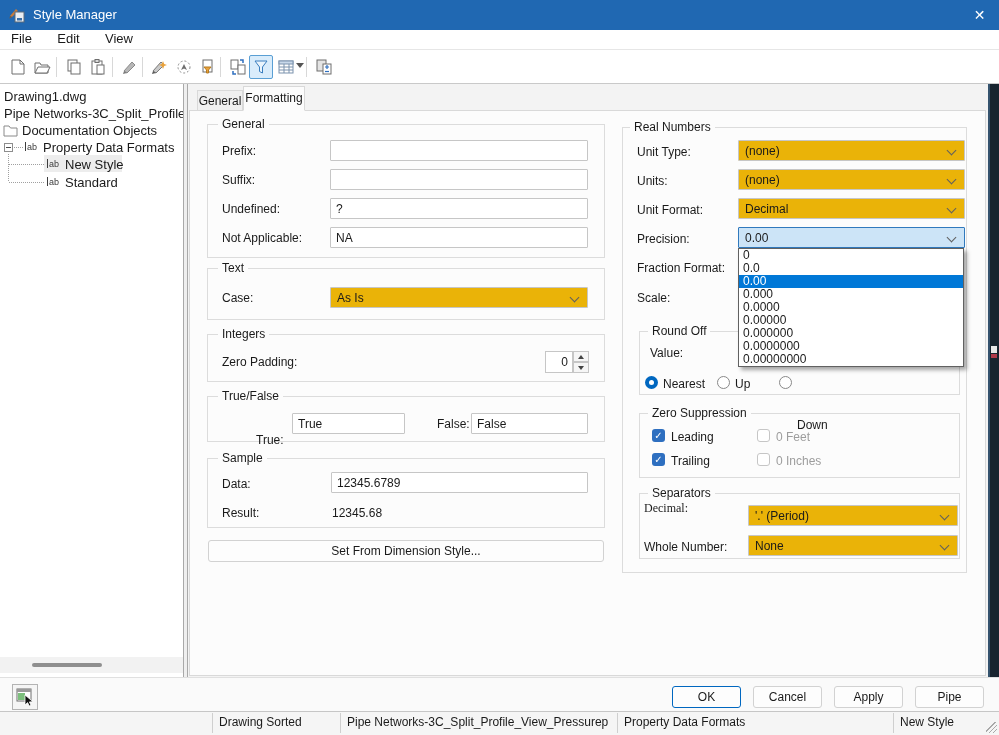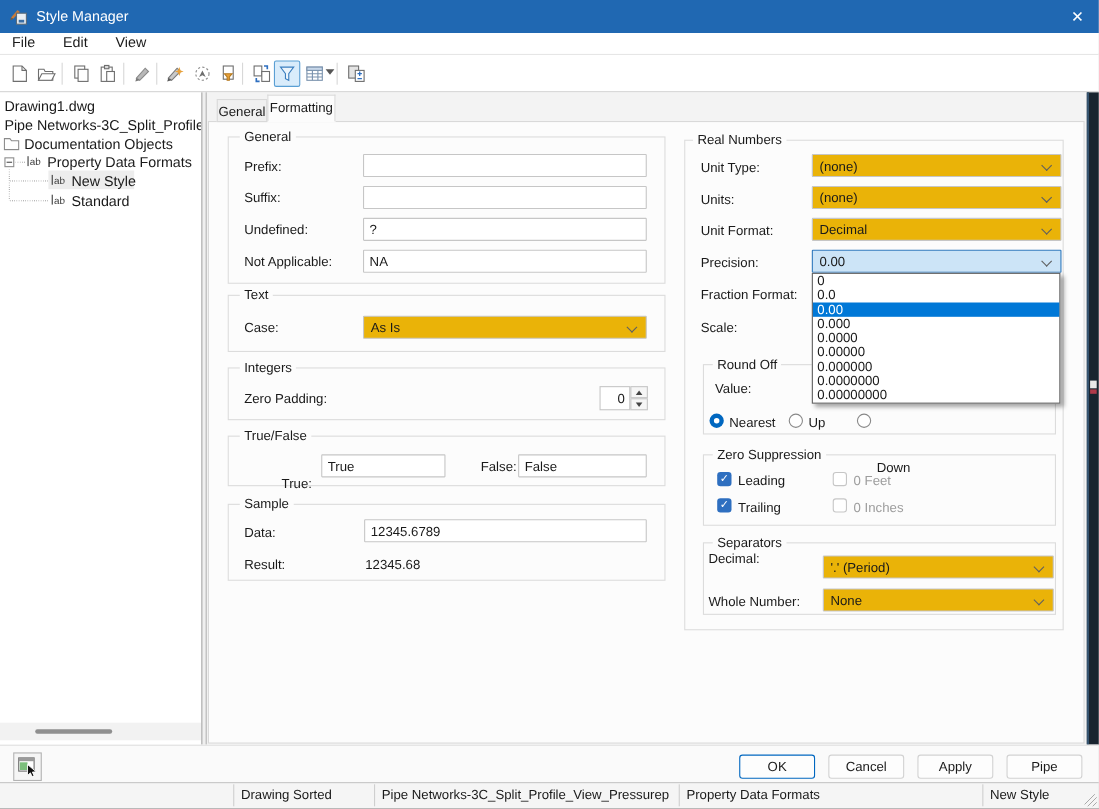--- a/index.html
+++ b/index.html
@@ -290,20 +290,21 @@
   <div class="flabel" style="left:437px; top:417px;">False:</div>
   <input class="tinput" style="left: 471px; top: 413px; width: 117px;" value="False">
 
   <div class="grp" style="left:207px; top:458px; width:398px; height:70px;"></div>
   <div class="grp-label" style="left:218px; top:451px;">Sample</div>
   <div class="flabel" style="left:222px; top:477px;">Data:</div>
   <input class="tinput" style="left: 331px; top: 472px; width: 257px;" value="12345.6789">
   <div class="flabel" style="left:222px; top:506px;">Result:</div>
   <div class="flabel" style="left:332px; top:506px;">12345.68</div>
 
+  <div class="btn wide-btn">Set From Dimension Style...</div>
 
   <div class="grp" style="left:622px; top:127px; width:345px; height:446px;"></div>
   <div class="grp-label" style="left:630px; top:120px;">Real Numbers</div>
 
   <div class="flabel" style="left:637px; top:145px;text-align:center;">Unit Type:</div>
   <div class="combo" style="left:738px; top:140px; width:227px;">
     <span class="cval">(none)</span>
     <span class="chev"></span>
   </div>
   <div class="flabel" style="left:637px; top:174px;">Units:</div>
@@ -340,21 +341,21 @@
   <div class="flabel" style="left:671px; top:430px;">Leading</div>
   <div class="cb dis" style="left:757px; top:429px;"></div>
   <div class="flabel gray" style="left:776px; top:430px;">0 Feet</div>
   <div class="cb on" style="left:652px; top:453px;">✓</div>
   <div class="flabel" style="left:671px; top:454px;">Trailing</div>
   <div class="cb dis" style="left:757px; top:453px;"></div>
   <div class="flabel gray" style="left:776px; top:454px;">0 Inches</div>
 
   <div class="grp" style="left:639px; top:493px; width:321px; height:66px;"></div>
   <div class="grp-label" style="left:648px; top:486px;">Separators</div>
-  <div class="flabel" style="left:644px; top:501px;">Decimal:</div>
+  <div class="flabel" style="left:644px; top:501px;font-family:Liberation Serif, serif;">Decimal:</div>
   <div class="combo" style="left:748px; top:505px; width:210px;">
     <span class="cval">'.' (Period)</span>
     <span class="chev"></span>
   </div>
   <div class="flabel" style="left:644px; top:540px;">Whole Number:</div>
   <div class="combo" style="left:748px; top:535px; width:210px;">
     <span class="cval">None</span>
     <span class="chev"></span>
   </div>
 

